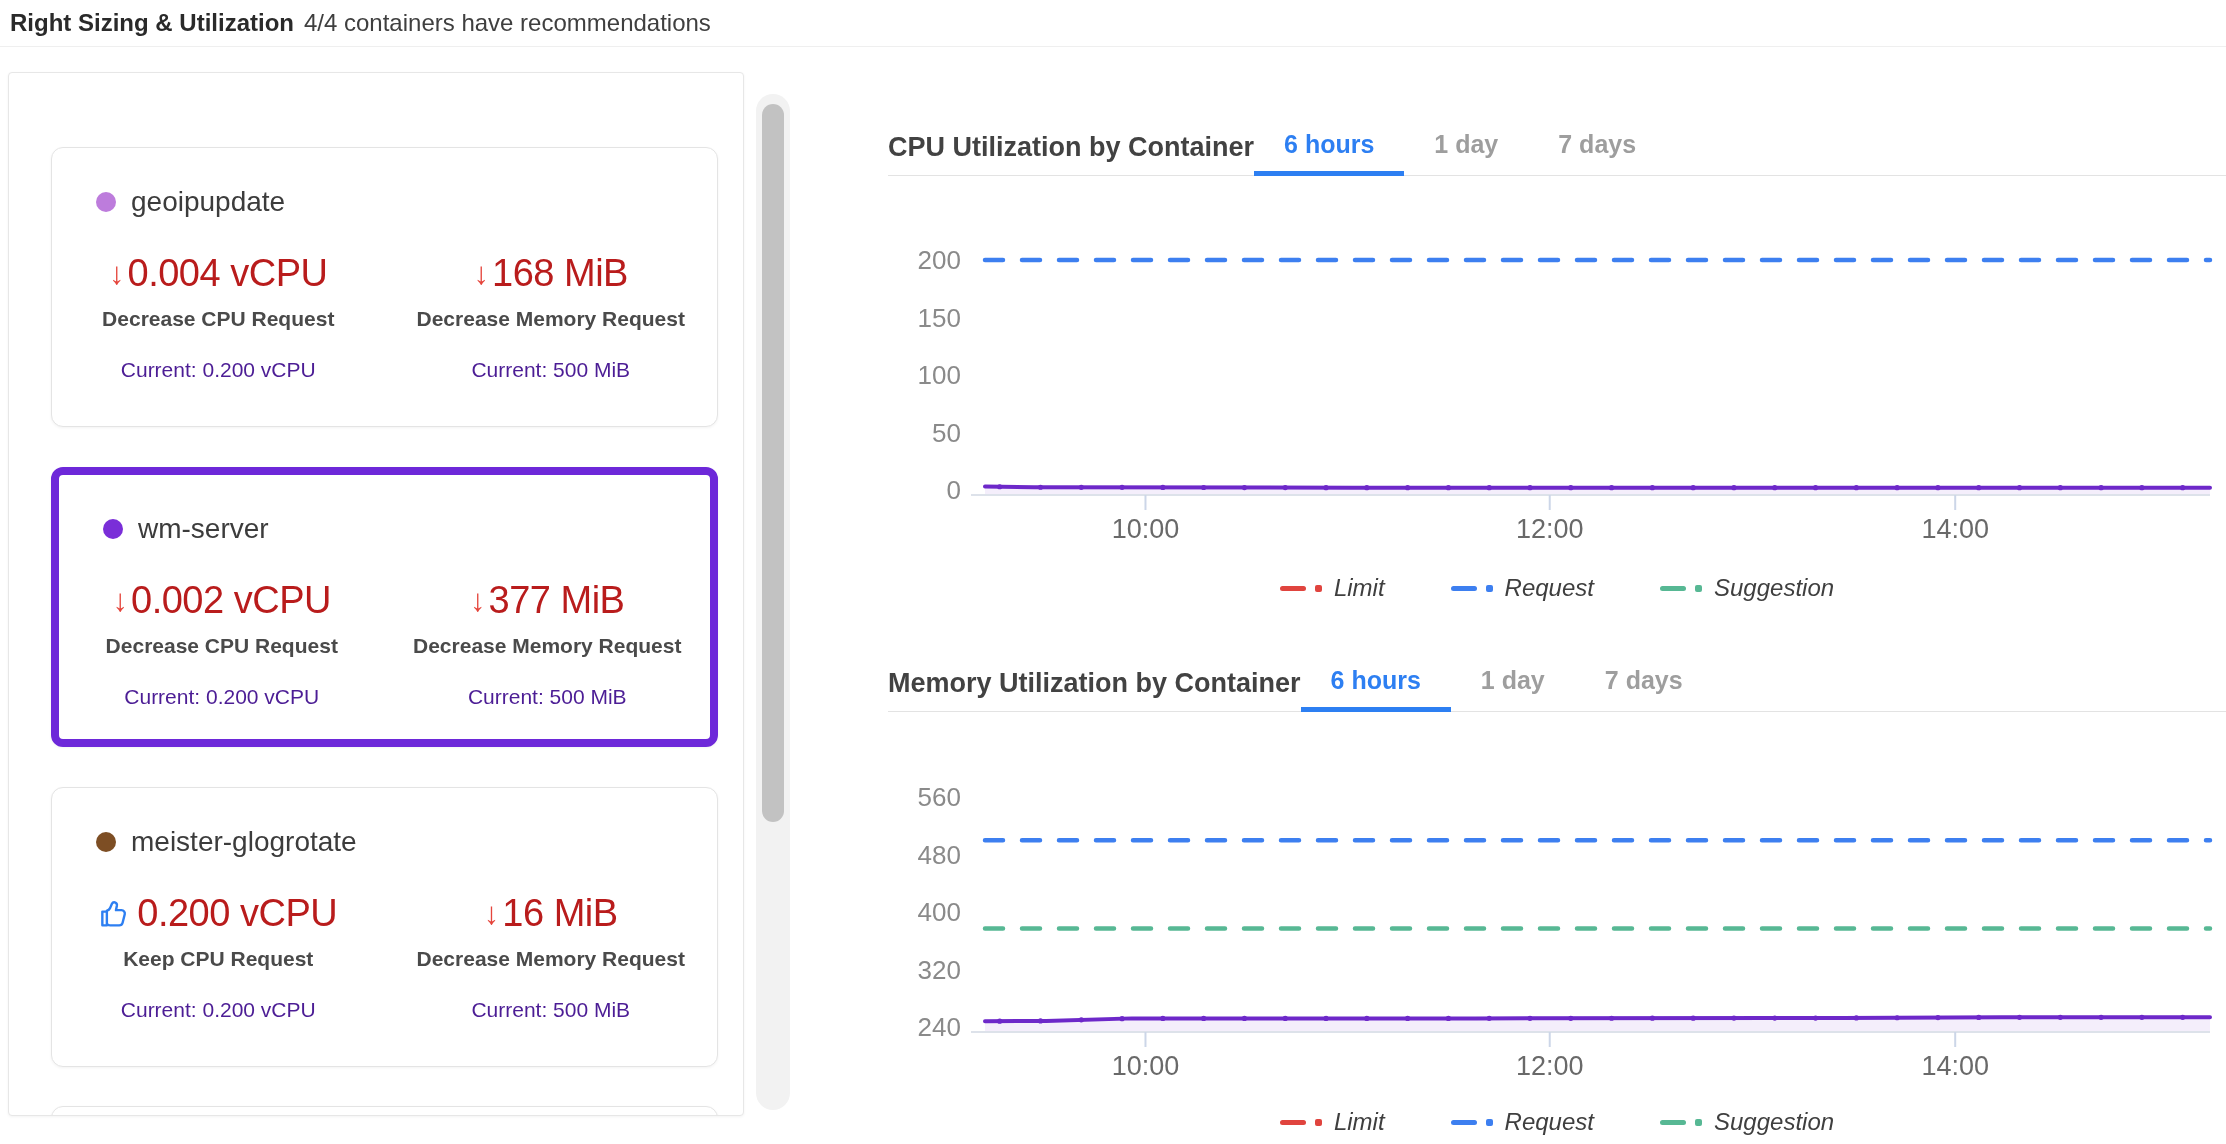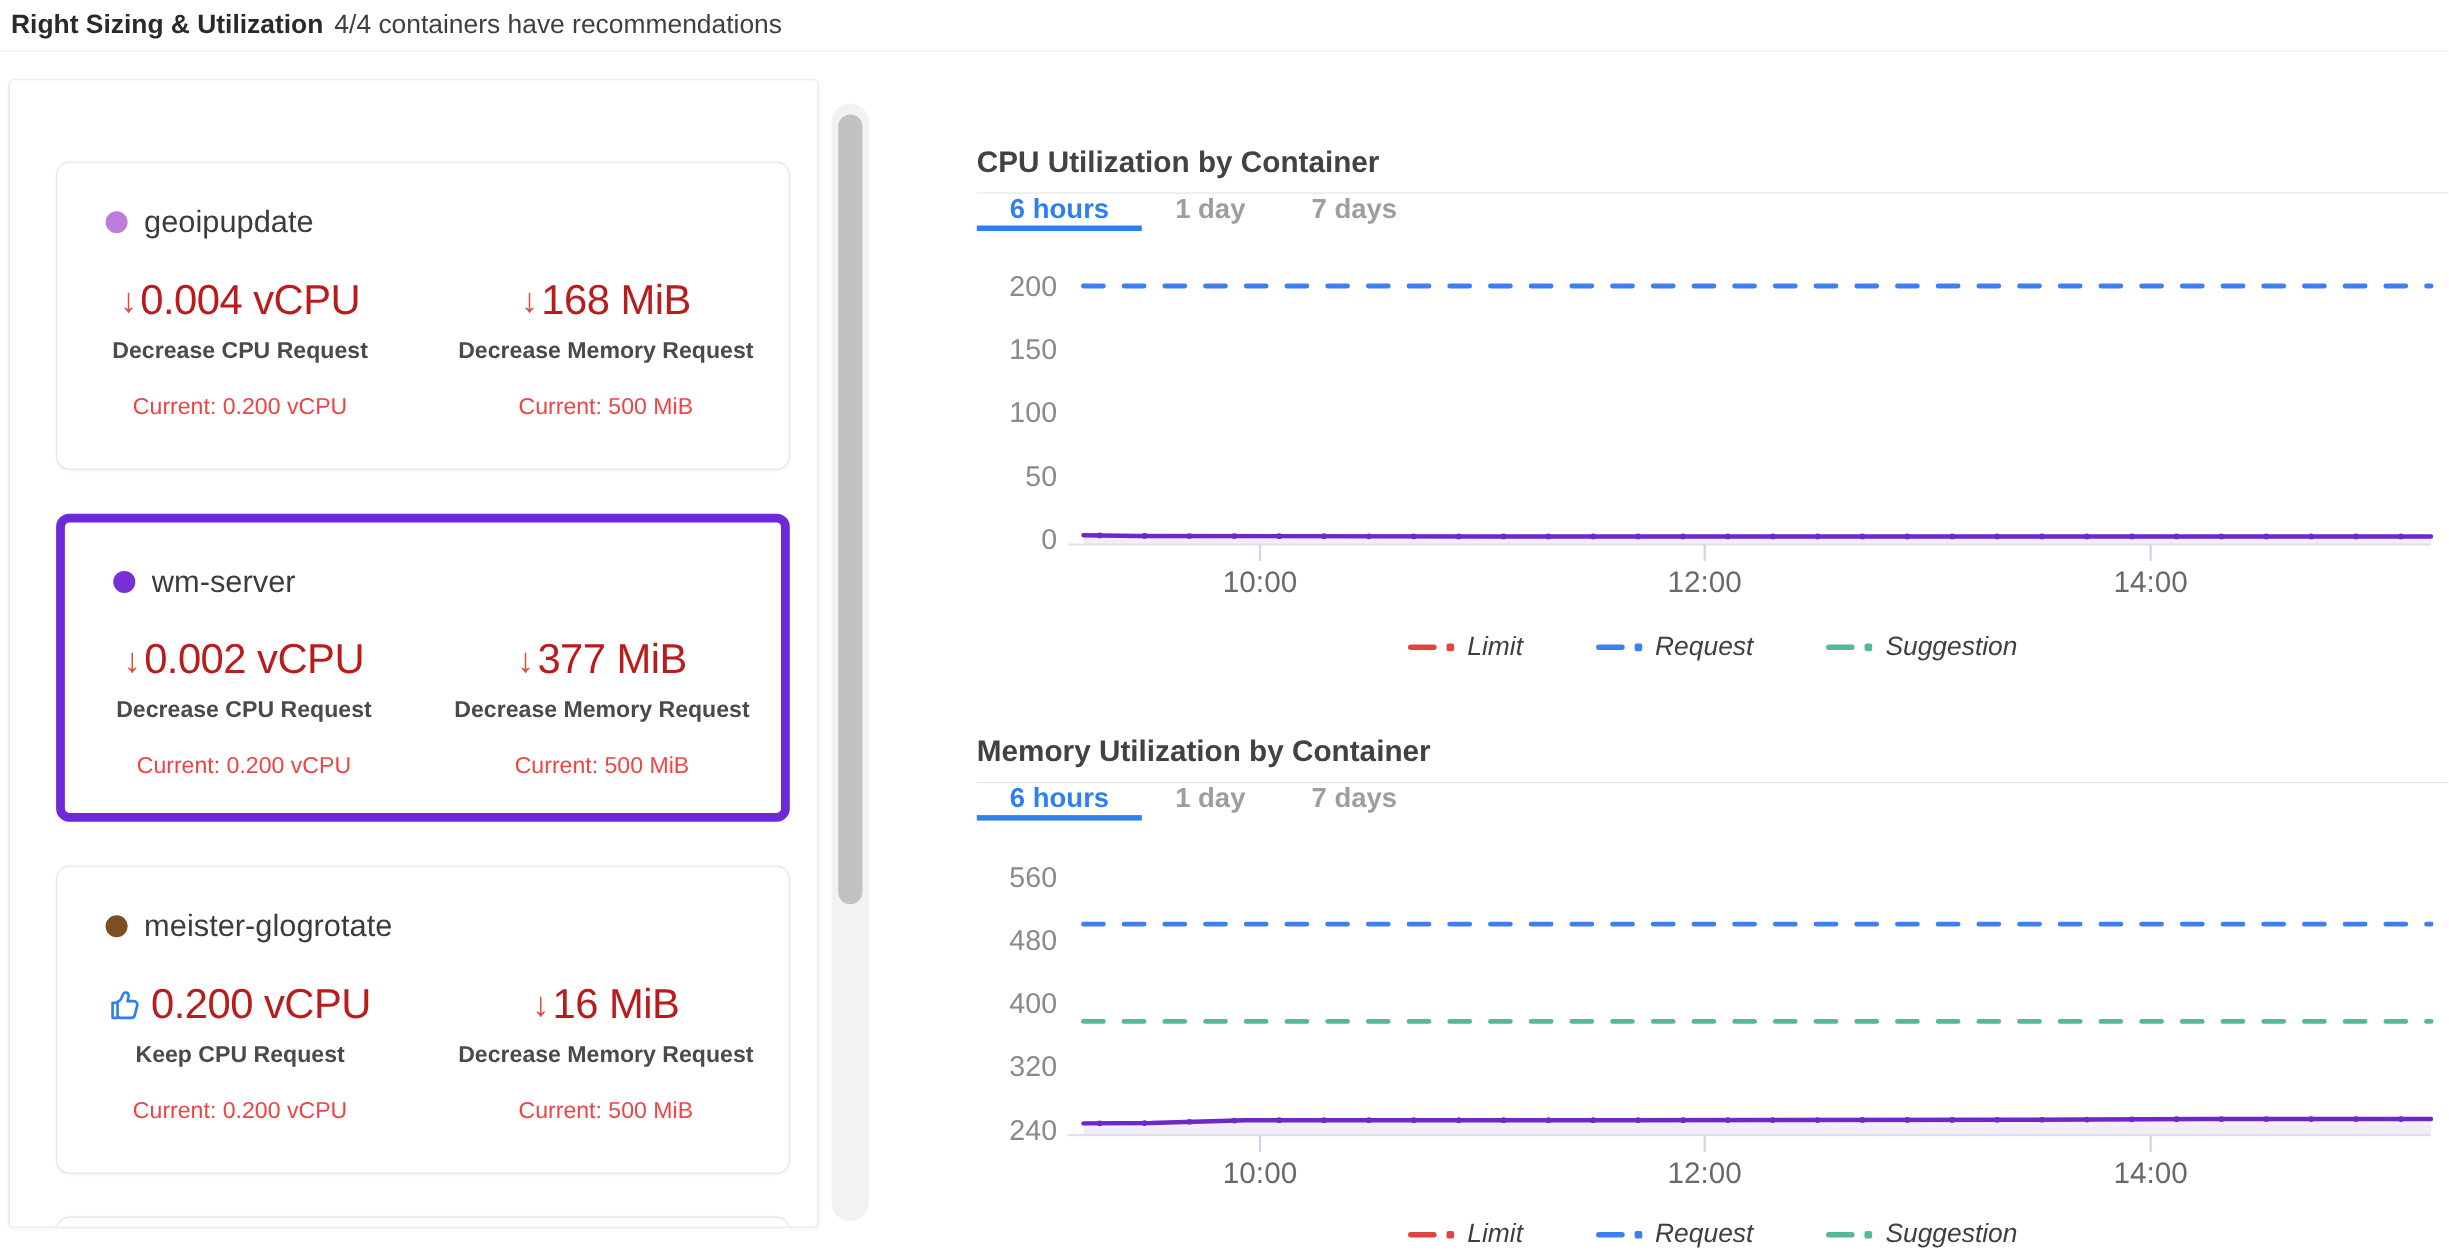--- a/index.html
+++ b/index.html
@@ -28,30 +28,30 @@
   .card-head{position:absolute;left:44px;top:38px;display:flex;align-items:center;gap:15px;}
   .dot{width:20px;height:20px;border-radius:50%;flex:0 0 auto;}
   .cname{font-size:28px;color:#3c3c3c;}
   .cols{position:absolute;left:0;top:104px;width:100%;display:flex;}
   .col{width:50%;display:flex;flex-direction:column;align-items:center;}
   .val-row{display:flex;align-items:flex-start;}
   .arrow-down{font-size:31px;color:#e5453c;font-weight:700;line-height:1;margin-top:6px;margin-right:3px;}
   .thumb-icon{width:32px;height:32px;margin-top:6px;margin-right:6px;}
   .val{font-size:38px;color:#b91c1c;line-height:1.15;letter-spacing:-.5px;}
   .action{font-size:21px;font-weight:700;color:#4a4a4a;margin-top:11px;}
-  .current{font-size:21px;color:#ef4444;margin-top:27px;}
+  .current{font-size:21px;color:#4c1d95;margin-top:27px;}
 
   
   .scroll-track{position:absolute;left:756px;top:94px;width:34px;height:1016px;background:#f2f2f2;border-radius:17px;}
   .scroll-thumb{position:absolute;left:762px;top:104px;width:22px;height:718px;background:#c2c2c2;border-radius:11px;cursor:grab;}
 
   
   .chart-header{
     position:absolute;left:888px;width:1338px;height:58px;box-sizing:border-box;
-    border-bottom:1px solid #e3e3e3;display:flex;align-items:flex-start;flex-direction:column;
+    border-bottom:1px solid #e3e3e3;display:flex;align-items:flex-start;
   }
   .chart-title{font-size:27px;font-weight:700;color:#424242;line-height:58px;}
   .tabs{display:flex;height:58px;}
   .tab{
     display:flex;align-items:center;justify-content:center;height:100%;box-sizing:border-box;
     padding:0 30px;font-size:25px;font-weight:700;color:#9e9e9e;border-bottom:5px solid transparent;cursor:pointer;
   }
   .tab.active{color:#2d7ff2;border-bottom-color:#2d7ff2;}
 
   .chart-svg{position:absolute;left:888px;width:1338px;height:360px;}

